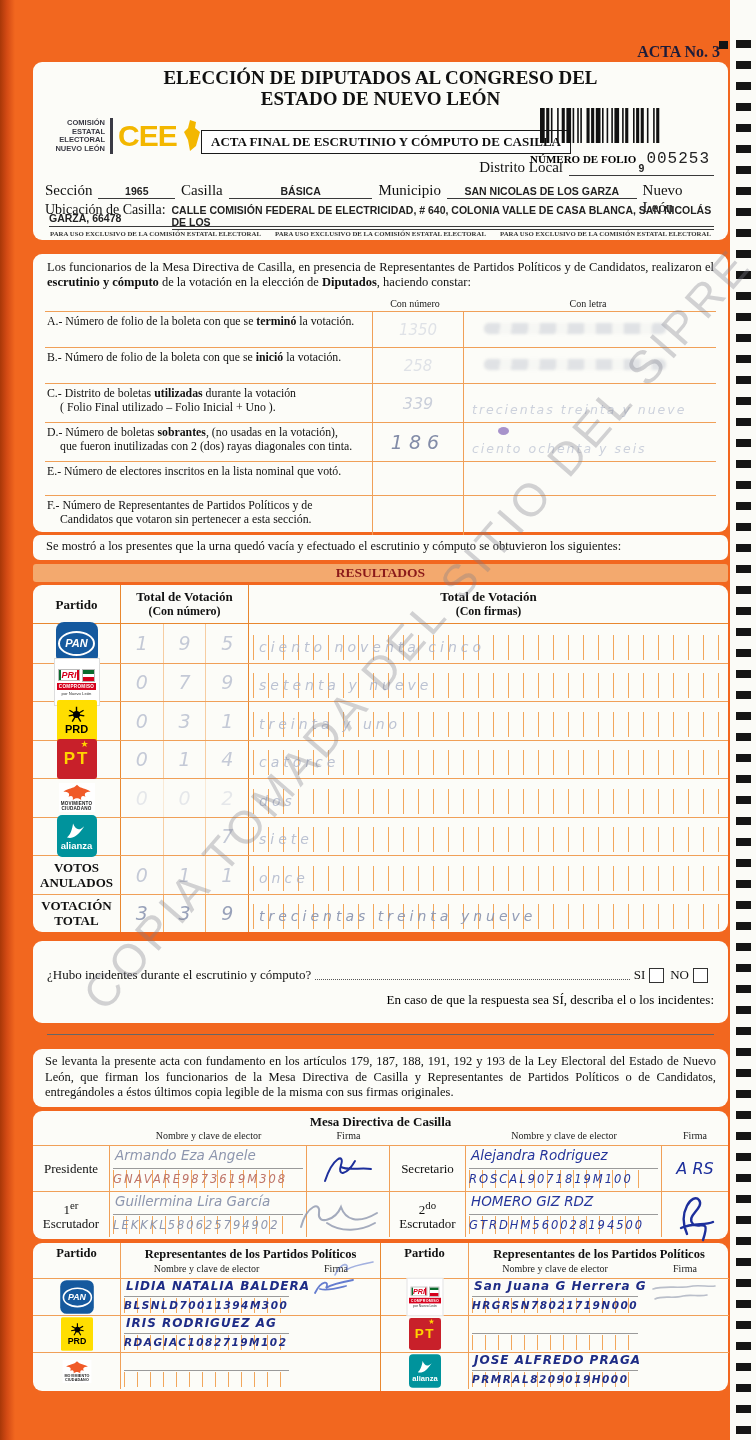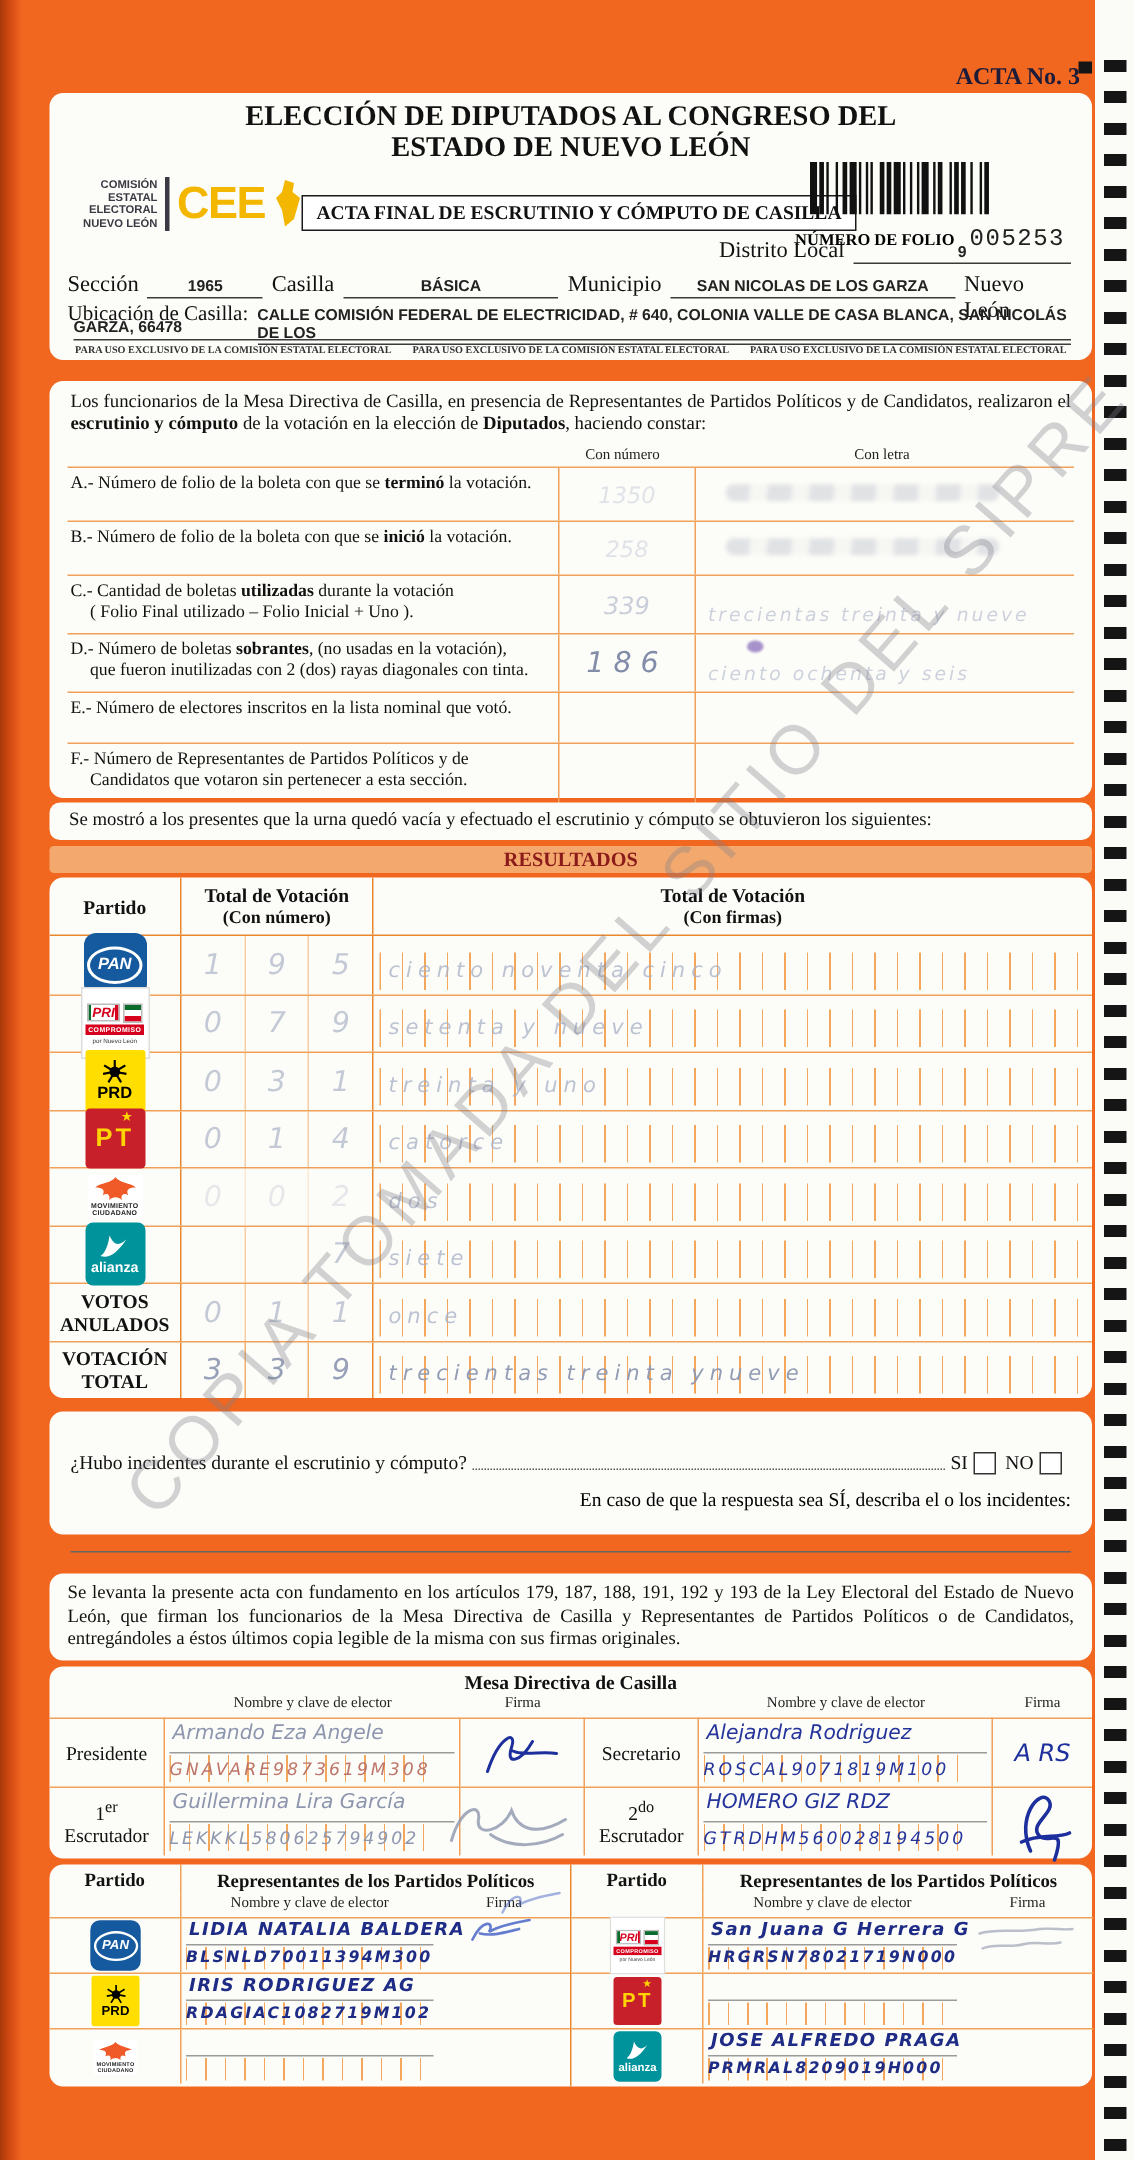--- a/index.html
+++ b/index.html
@@ -288,21 +288,21 @@
         <div class="scr-row">
           <div class="scr-label"><span>B.- Número de folio de la boleta con que se </span><b>inició</b><span> la votación.</span></div>
           <div class="scr-num">
             <span class="hw hw-xf">258</span>
           </div>
           <div class="scr-letra">
             <div class="smudge"></div>
           </div>
         </div>
         <div class="scr-row">
-          <div class="scr-label"><span>C.- Cantidad de boletas </span><b>utilizadas</b><span> durante la votación</span><div class="l2">( Folio Final utilizado – Folio Inicial + Uno ).</div></div>
+          <div class="scr-label"><span>C.- Distrito de boletas </span><b>utilizadas</b><span> durante la votación</span><div class="l2">( Folio Final utilizado – Folio Inicial + Uno ).</div></div>
           <div class="scr-num">
             <span class="hw hw-mf">339</span>
           </div>
           <div class="scr-letra">
             <span class="hw hw-letra-f">trecientas treinta y nueve</span>
           </div>
         </div>
         <div class="scr-row">
           <div class="scr-label"><span>D.- Número de boletas </span><b>sobrantes</b><span>, (no usadas en la votación),</span><div class="l2">que fueron inutilizadas con 2 (dos) rayas diagonales con tinta.</div></div>
           <div class="scr-num">

